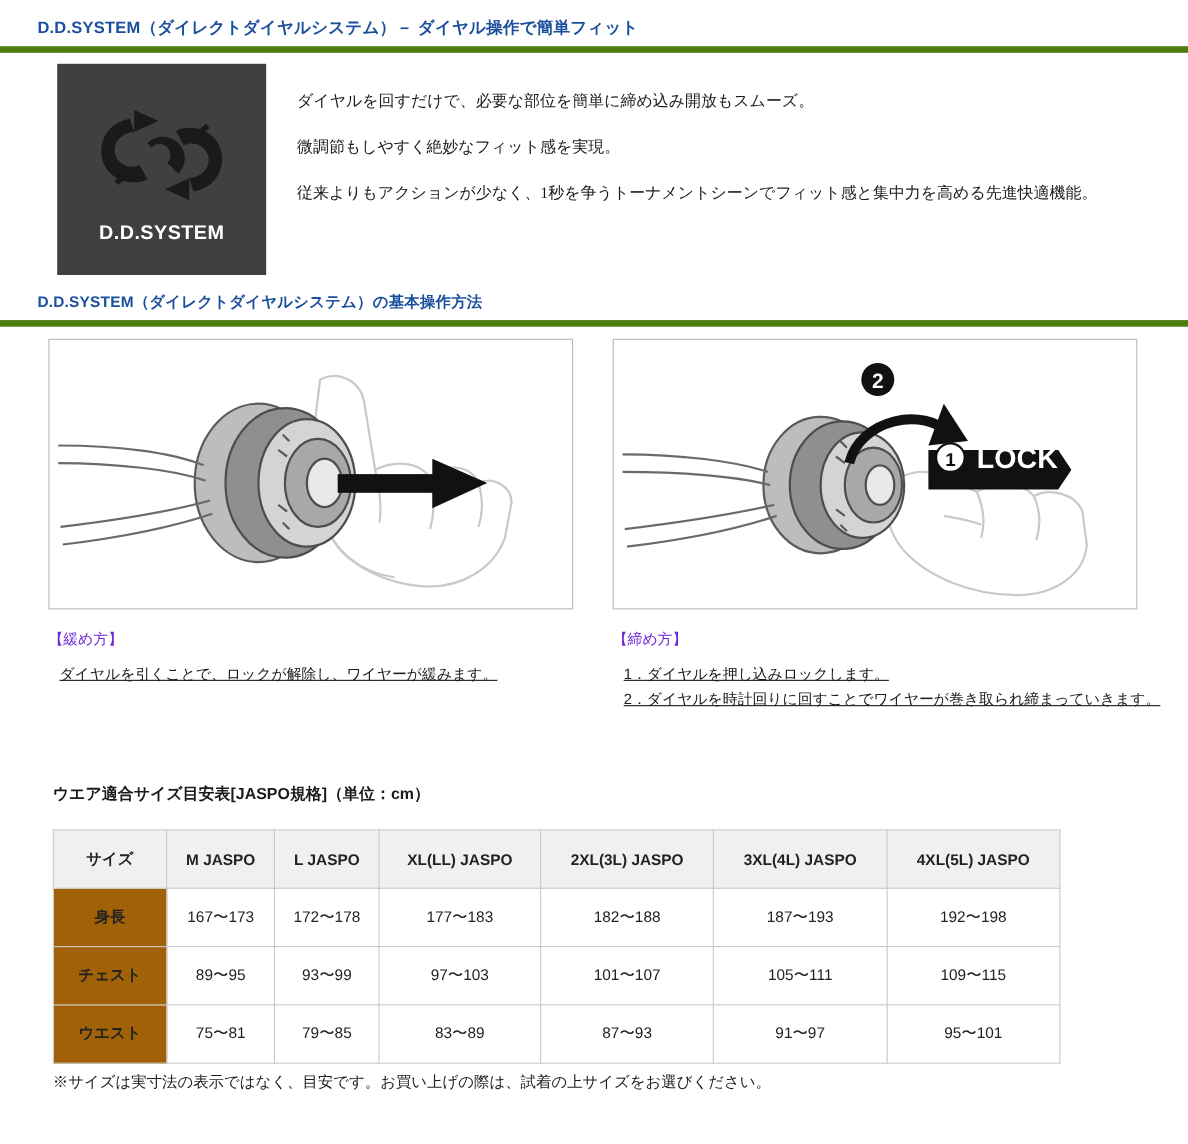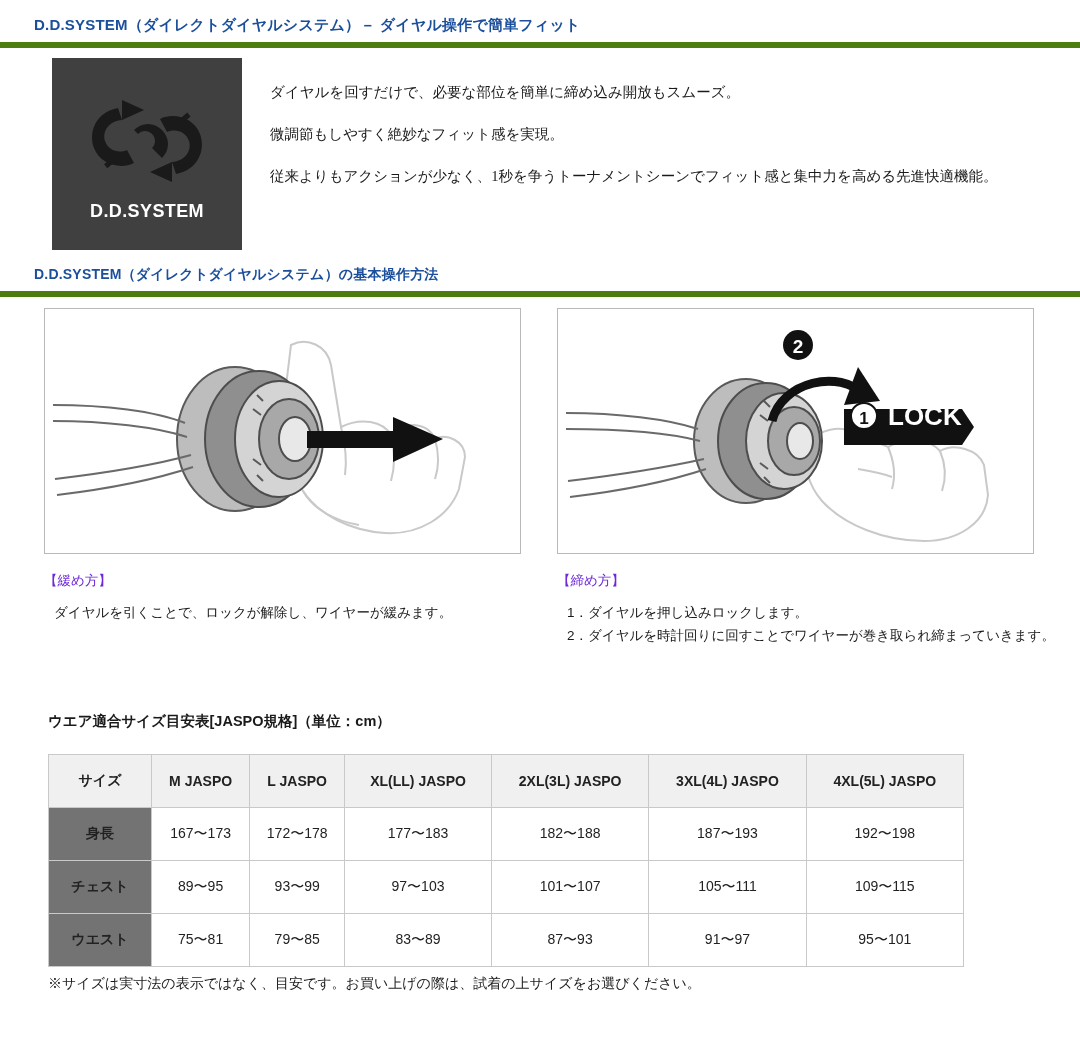--- a/index.html
+++ b/index.html
@@ -110,21 +110,21 @@
     font-size: 13.5px;
     color: #6d28d9;
   }
   .fig-caption-body {
     margin-top: 12px;
     font-size: 13.5px;
     line-height: 1.7;
     color: #1a1a1a;
     padding-left: 10px;
   }
-  .fig-caption-body div { white-space: nowrap; }
+  .fig-caption-body div { white-space: nowrap; text-decoration: underline; }
 
   
   .table-title {
     position: absolute;
     left: 48px;
     top: 712px;
     font-size: 14.5px;
     font-weight: bold;
     color: #1a1a1a;
   }
@@ -143,21 +143,21 @@
     height: 50px;
     font-weight: normal;
     color: #222;
   }
   table.size-table thead th {
     background: #f0f0f0;
     font-weight: bold;
     font-size: 14px;
   }
   table.size-table tbody th {
-    background: #737373;
+    background: #a16207;
     font-weight: bold;
     width: 100px;
   }
   table.size-table thead th:first-child { width: 100px; }
 
   .table-note {
     position: absolute;
     left: 48px;
     top: 975px;
     font-size: 14px;

